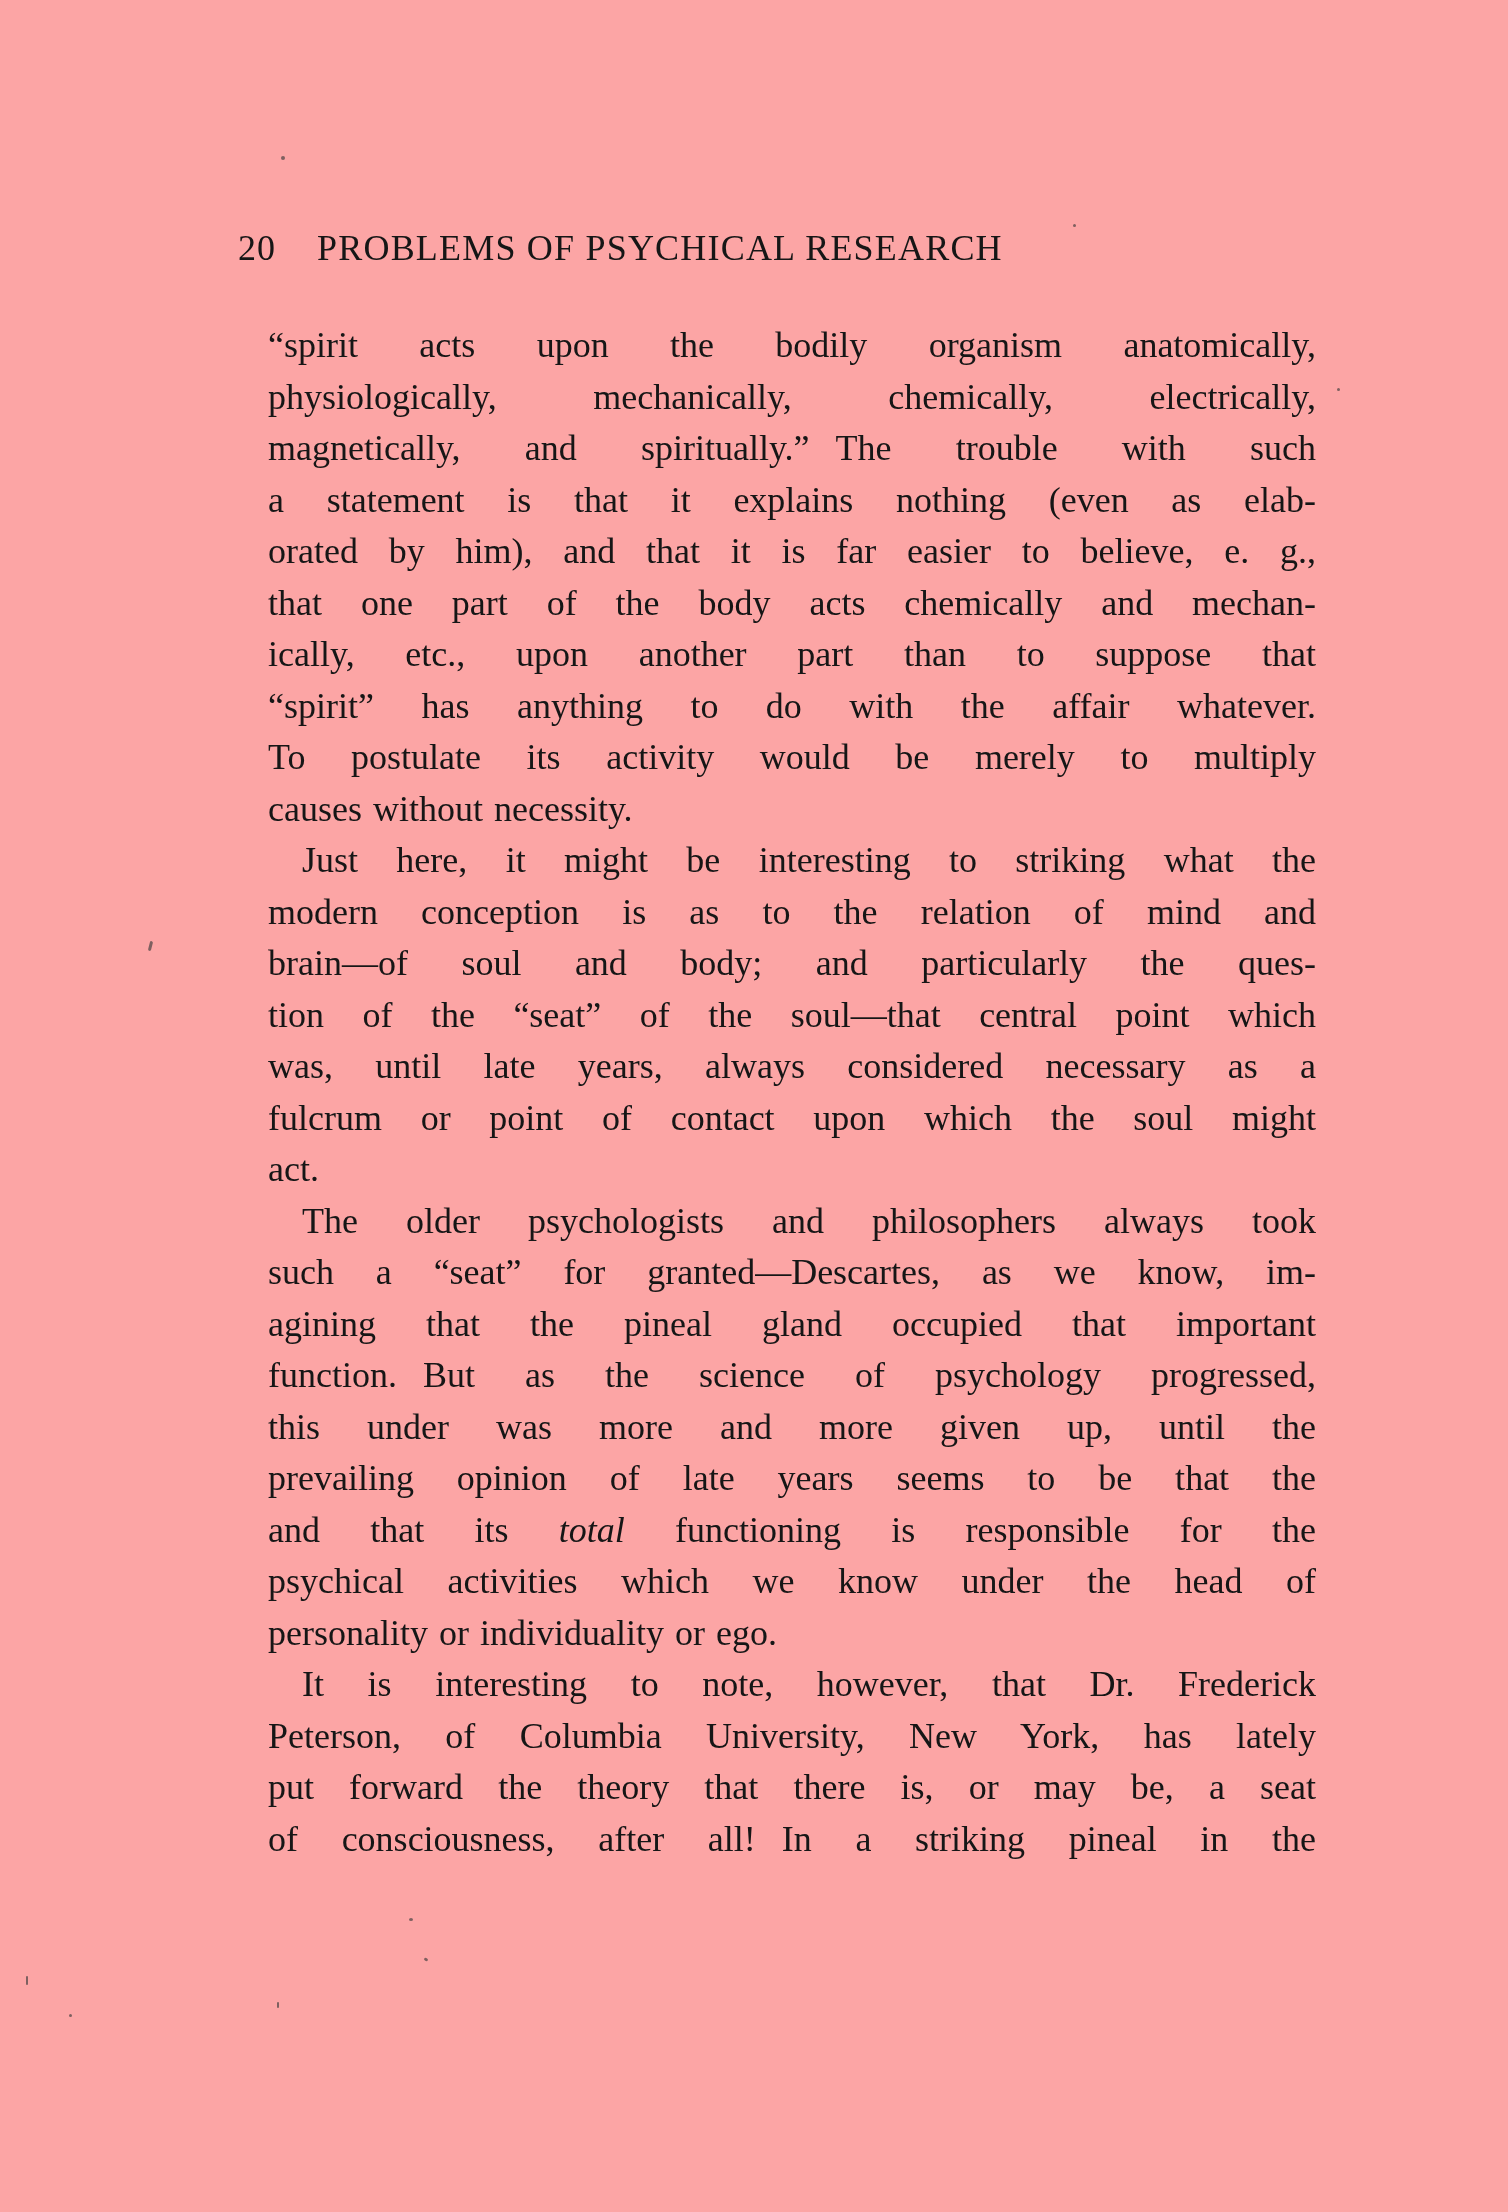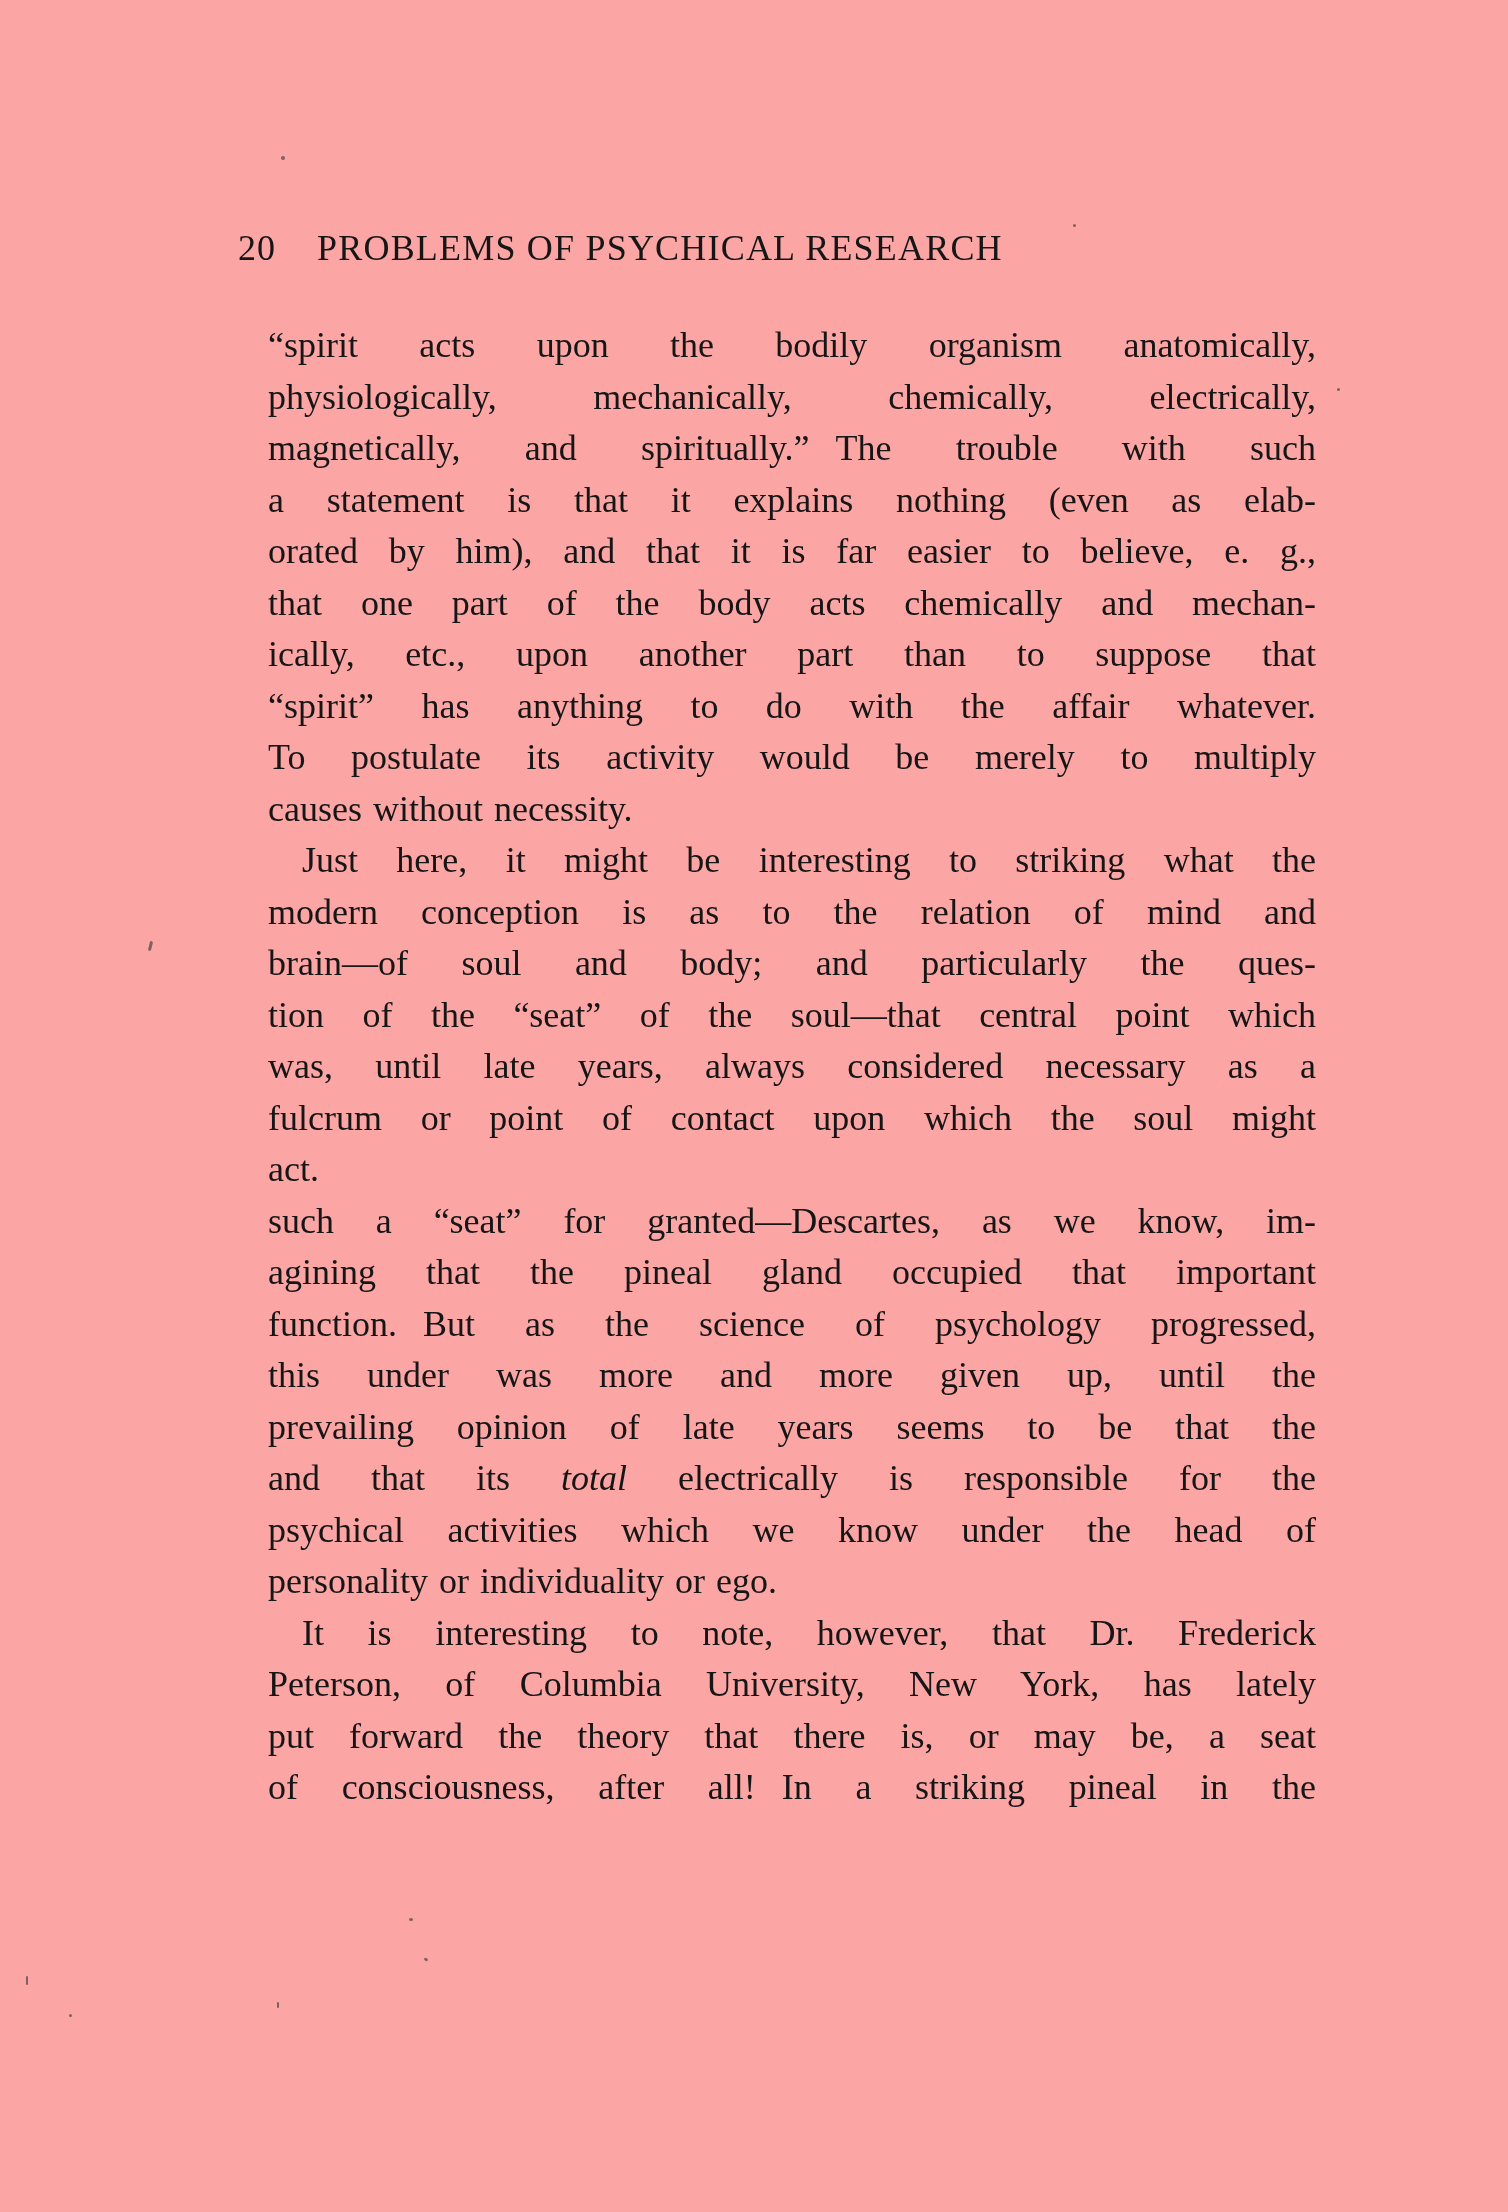--- a/index.html
+++ b/index.html
@@ -87,26 +87,27 @@
         <div class="para">
           <div class="ln ind"><span>Just here, it might be interesting to striking what the</span></div>
           <div class="ln"><span>modern conception is as to the relation of mind and</span></div>
           <div class="ln"><span>brain—of soul and body; and particularly the ques-</span></div>
           <div class="ln"><span>tion of the “seat” of the soul—that central point which</span></div>
           <div class="ln"><span>was, until late years, always considered necessary as a</span></div>
           <div class="ln"><span>fulcrum or point of contact upon which the soul might</span></div>
           <div class="ln end"><span>act.</span></div>
         </div>
         <div class="para">
+          <div class="ln ind"><span>The older psychologists and philosophers always took</span></div>
           <div class="ln"><span>such a “seat” for granted—Descartes, as we know, im-</span></div>
           <div class="ln"><span>agining that the pineal gland occupied that important</span></div>
           <div class="ln"><span>function.</span><span class="gap"></span><span>But as the science of psychology progressed,</span></div>
           <div class="ln"><span>this under was more and more given up, until the</span></div>
           <div class="ln"><span>prevailing opinion of late years seems to be that the</span></div>
-          <div class="ln"><span>and that its </span><span class="it">total</span><span> electrically is responsible for the</span></div>
+          <div class="ln"><span>and that its </span><span class="it">total</span><span> functioning is responsible for the</span></div>
           <div class="ln"><span>psychical activities which we know under the head of</span></div>
           <div class="ln end"><span>personality or individuality or ego.</span></div>
         </div>
         <div class="para">
           <div class="ln ind"><span>It is interesting to note, however, that Dr. Frederick</span></div>
           <div class="ln"><span>Peterson, of Columbia University, New York, has lately</span></div>
           <div class="ln"><span>put forward the theory that there is, or may be, a seat</span></div>
           <div class="ln"><span>of consciousness, after all!</span><span class="gap"></span><span>In a striking pineal in the</span></div>
         </div>
       </div>

